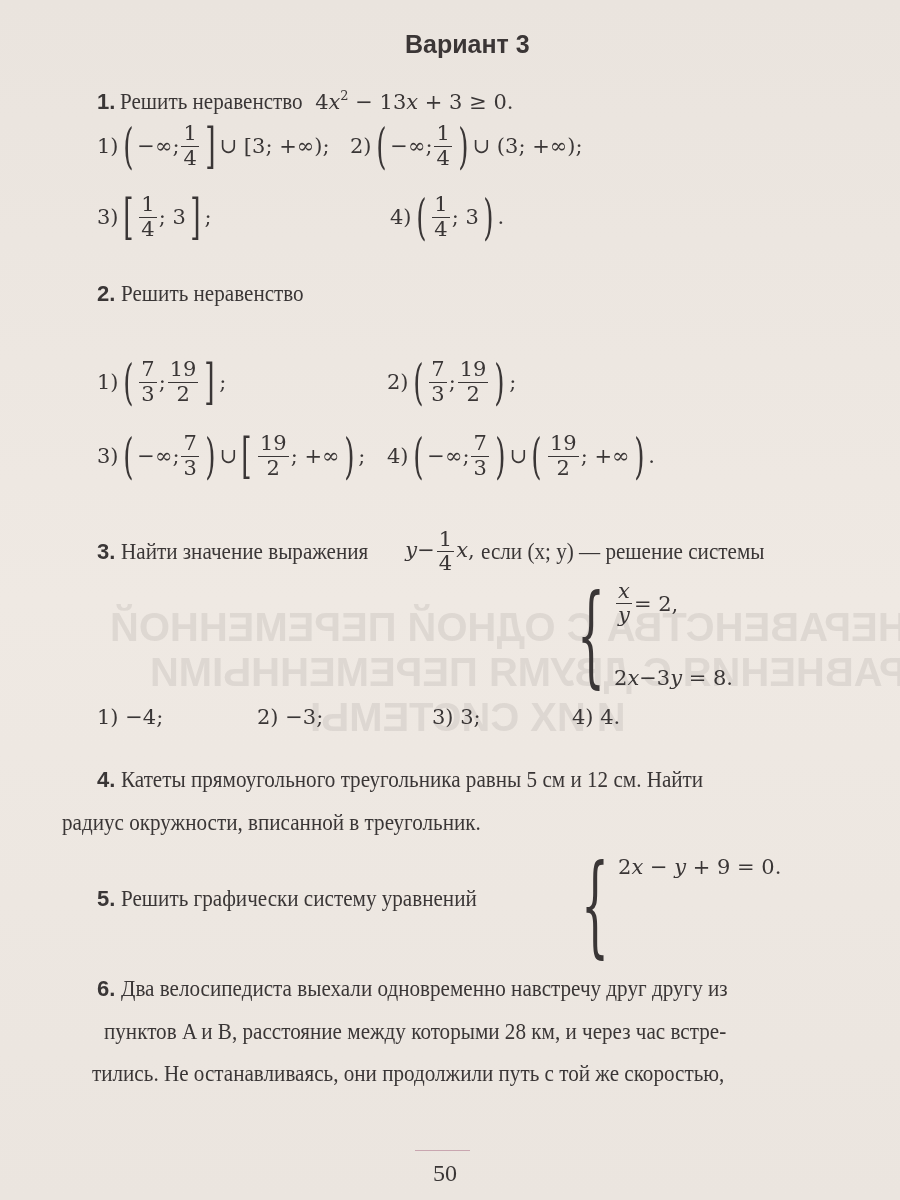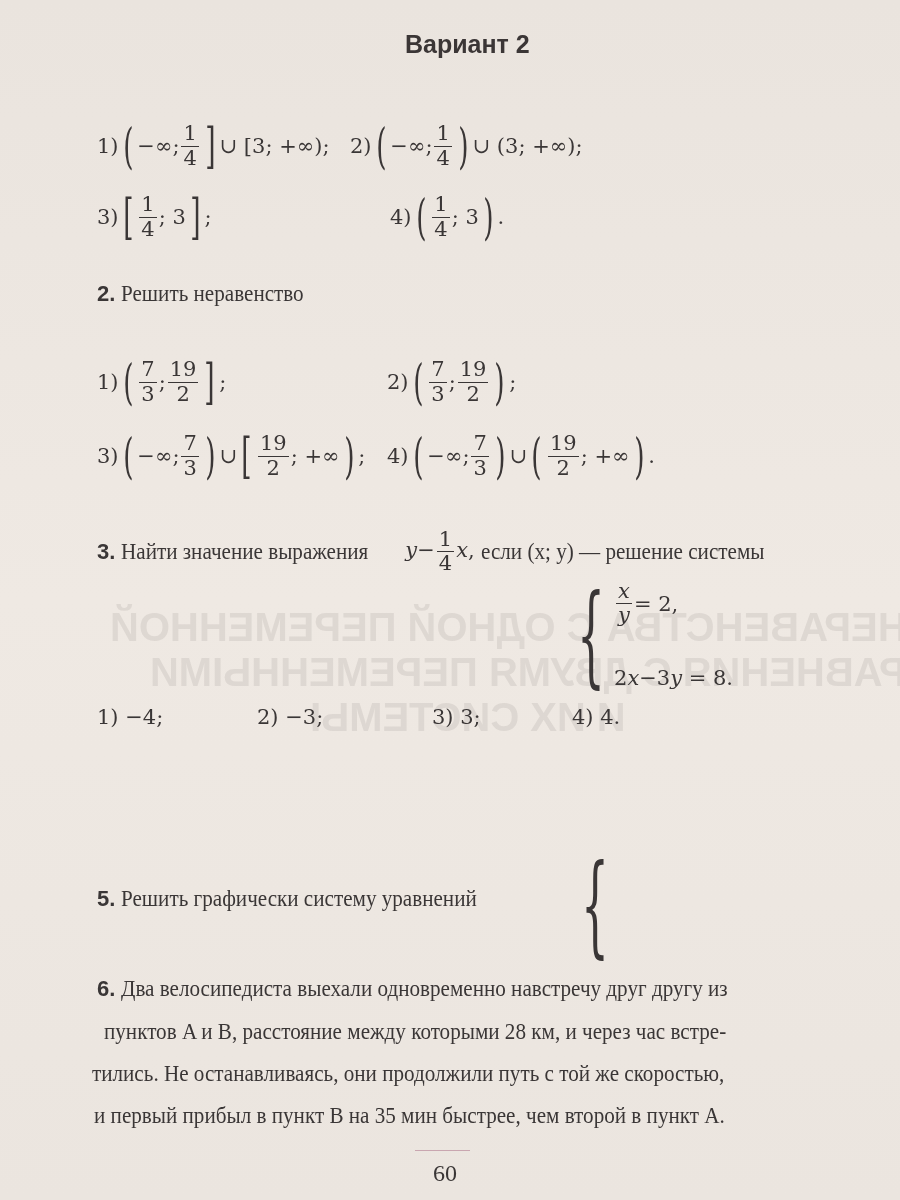--- a/index.html
+++ b/index.html
@@ -40,22 +40,27 @@
 </style>
 </head>
 <body>
 
 <div class="page">
 
   <div class="ghost" style="left:110px; top:605px; font-size:40px;">НЕРАВЕНСТВА С ОДНОЙ ПЕРЕМЕННОЙ</div>
   <div class="ghost" style="left:150px; top:650px; font-size:40px;">УРАВНЕНИЯ С ДВУМЯ ПЕРЕМЕННЫМИ</div>
   <div class="ghost" style="left:310px; top:695px; font-size:40px;">И ИХ СИСТЕМЫ</div>
 
-  <div class="abs title">Вариант 2</div>
+  <div class="abs title">Вариант 3</div>
 
+  <div class="abs" style="left:97px; top:88px;">
+    <span class="num">1.</span>
+    <span class="txt">Решить неравенство</span>
+    <span class="math" style="margin-left:-18px;"><span>4</span><span class="i">x</span><sup>2</sup> − 13<span class="i">x</span> + 3 ≥ 0.</span>
+  </div>
 
   <div class="abs opt" style="left:97px; top:122px;">
     <span>1)</span>
     <span class="big">(</span>−∞; <span class="frac">
         <span class="n">1</span>
         <span class="d">4</span>
       </span><span class="big">]</span> ∪ [3; +∞);
   </div>
   <div class="abs opt" style="left:350px; top:122px;">
     <span>2)</span>
@@ -144,33 +149,37 @@
           </span>= 2,</span>
       <span>2<span class="i">x</span>−3<span class="i">y</span> = 8.</span>
     </span>
   </div>
 
   <div class="abs opt" style="left:97px; top:705px;"><span>1)</span>&nbsp;<span>−4;</span></div>
   <div class="abs opt" style="left:257px; top:705px;"><span>2)</span>&nbsp;<span>−3;</span></div>
   <div class="abs opt" style="left:432px; top:705px;"><span>3)</span>&nbsp;<span>3;</span></div>
   <div class="abs opt" style="left:572px; top:705px;"><span>4)</span>&nbsp;<span>4.</span></div>
 
+  <div class="abs para" style="left:62px; top:758px;">
+    <span class="line" style="padding-left:35px;"><span class="num">4.</span> <span class="txt">Катеты прямоугольного треугольника равны 5 см и 12 см. Найти</span></span>
+    <span class="line"><span class="txt">радиус окружности, вписанной в треугольник.</span></span>
+  </div>
 
   <div class="abs" style="left:97px; top:885px; display:flex; align-items:center;">
     <span class="num">5.</span>
     <span class="txt" style="margin-left:6px;">Решить графически систему уравнений</span>
   </div>
   <div class="abs sys" style="left:560px; top:855px; height:100px;">
     <span class="brace">{</span>
     <span class="sys-lines">
+      <span>2<span class="i">x</span> − <span class="i">y</span> + 9 = 0.</span>
     </span>
   </div>
 
   <div class="abs para" style="left:62px; top:967px;text-align:right;">
     <span class="line" style="padding-left:35px;"><span class="num">6.</span> <span class="txt">Два велосипедиста выехали одновременно навстречу друг другу из</span></span>
     <span class="line"><span class="txt">пунктов A и B, расстояние между которыми 28 км, и через час встре-</span></span>
     <span class="line"><span class="txt">тились. Не останавливаясь, они продолжили путь с той же скоростью,</span></span>
-    <span class="line"><span class="txt">и первый прибыл в пункт B на 35 мин быстрее, чем второй в пункт A.</span></span>
   </div>
 
   <div class="rule"></div>
-  <div class="abs pagenum">60</div>
+  <div class="abs pagenum">50</div>
 </div>
 
 </body></html>

